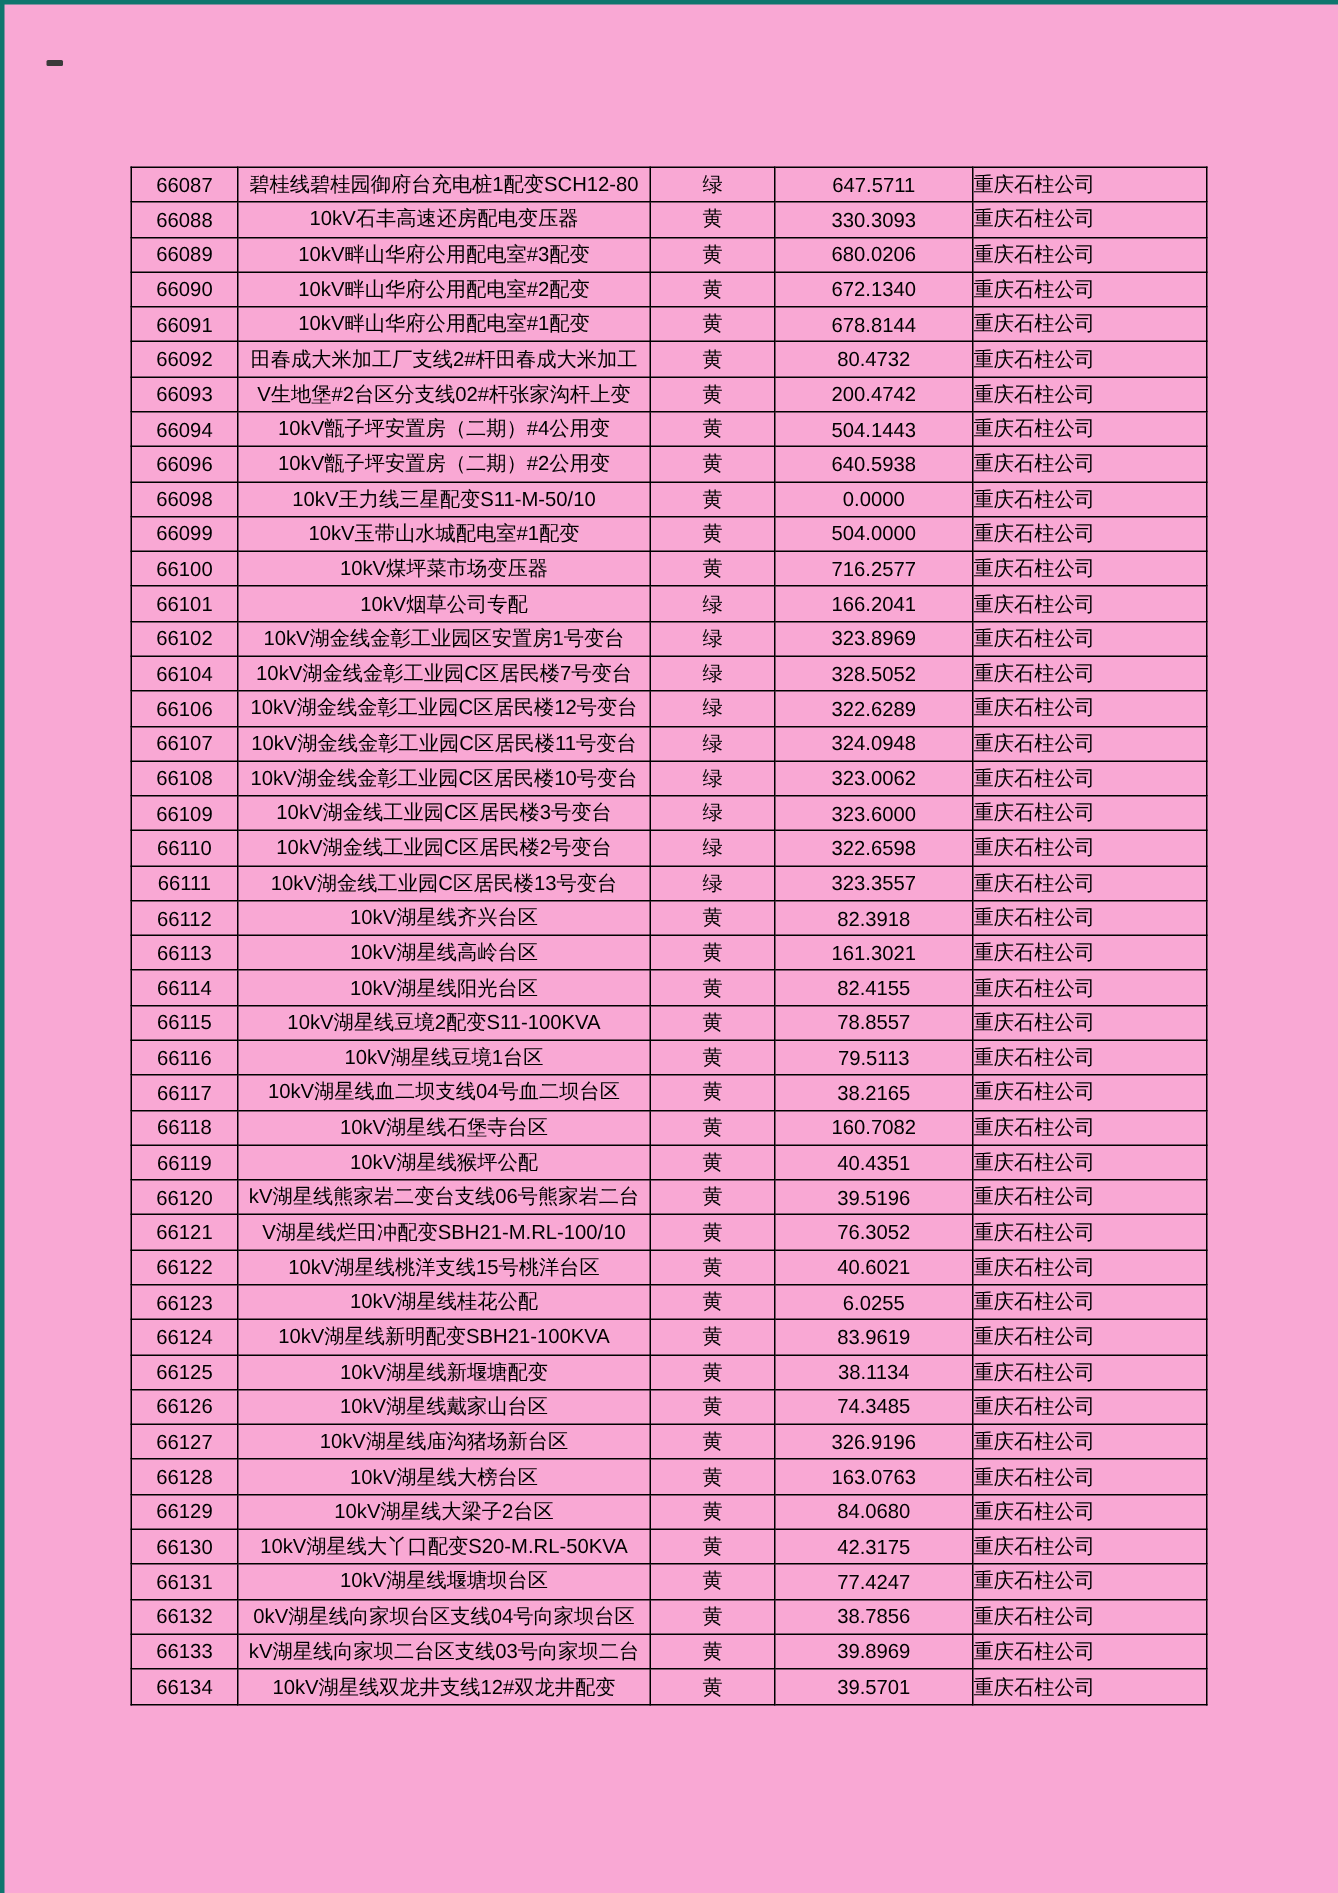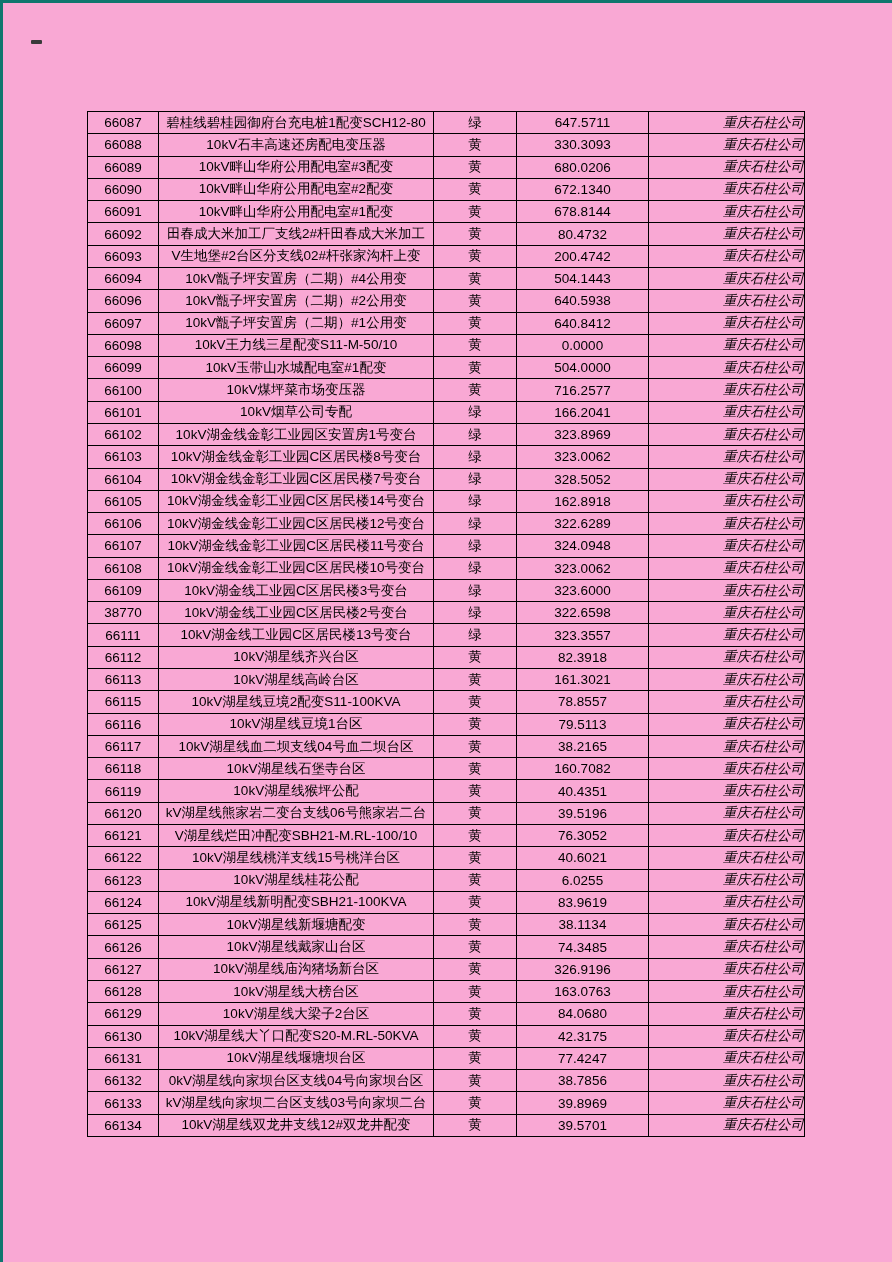--- a/index.html
+++ b/index.html
@@ -39,21 +39,21 @@
   table.data-table td {
     border: 1px solid #000000;
     padding: 0;
     overflow: hidden;
     white-space: nowrap;
     vertical-align: middle;
   }
   td.td-id      { text-align: center; }
   td.td-status  { text-align: center; }
   td.td-value   { text-align: center; padding-right: 33px; }
-  td.td-company { text-align: right; font-style: italic; }
+  td.td-company { text-align: left; }
   .cell-clip {
     display: flex;
     justify-content: center;
     align-items: center;
     overflow: hidden;
     height: 100%;
     width: 100%;
   }
   .cell-clip > span {
     white-space: nowrap;
@@ -168,31 +168,20 @@
           <td class="td-name">
             <div class="cell-clip">
               <span>10kV甑子坪安置房（二期）#2公用变</span>
             </div>
           </td>
           <td class="td-status">黄</td>
           <td class="td-value">640.5938</td>
           <td class="td-company">重庆石柱公司</td>
         </tr>
         <tr>
-          <td class="td-id">66097</td>
-          <td class="td-name">
-            <div class="cell-clip">
-              <span>10kV甑子坪安置房（二期）#1公用变</span>
-            </div>
-          </td>
-          <td class="td-status">黄</td>
-          <td class="td-value">640.8412</td>
-          <td class="td-company">重庆石柱公司</td>
-        </tr>
-        <tr>
           <td class="td-id">66098</td>
           <td class="td-name">
             <div class="cell-clip">
               <span>10kV王力线三星配变S11-M-50/10</span>
             </div>
           </td>
           <td class="td-status">黄</td>
           <td class="td-value">0.0000</td>
           <td class="td-company">重庆石柱公司</td>
         </tr>
@@ -234,98 +223,76 @@
           <td class="td-name">
             <div class="cell-clip">
               <span>10kV湖金线金彰工业园区安置房1号变台</span>
             </div>
           </td>
           <td class="td-status">绿</td>
           <td class="td-value">323.8969</td>
           <td class="td-company">重庆石柱公司</td>
         </tr>
         <tr>
-          <td class="td-id">66103</td>
-          <td class="td-name">
-            <div class="cell-clip">
-              <span>10kV湖金线金彰工业园C区居民楼8号变台</span>
+          <td class="td-id">66104</td>
+          <td class="td-name">
+            <div class="cell-clip">
+              <span>10kV湖金线金彰工业园C区居民楼7号变台</span>
+            </div>
+          </td>
+          <td class="td-status">绿</td>
+          <td class="td-value">328.5052</td>
+          <td class="td-company">重庆石柱公司</td>
+        </tr>
+        <tr>
+          <td class="td-id">66106</td>
+          <td class="td-name">
+            <div class="cell-clip">
+              <span>10kV湖金线金彰工业园C区居民楼12号变台</span>
+            </div>
+          </td>
+          <td class="td-status">绿</td>
+          <td class="td-value">322.6289</td>
+          <td class="td-company">重庆石柱公司</td>
+        </tr>
+        <tr>
+          <td class="td-id">66107</td>
+          <td class="td-name">
+            <div class="cell-clip">
+              <span>10kV湖金线金彰工业园C区居民楼11号变台</span>
+            </div>
+          </td>
+          <td class="td-status">绿</td>
+          <td class="td-value">324.0948</td>
+          <td class="td-company">重庆石柱公司</td>
+        </tr>
+        <tr>
+          <td class="td-id">66108</td>
+          <td class="td-name">
+            <div class="cell-clip">
+              <span>10kV湖金线金彰工业园C区居民楼10号变台</span>
             </div>
           </td>
           <td class="td-status">绿</td>
           <td class="td-value">323.0062</td>
           <td class="td-company">重庆石柱公司</td>
         </tr>
         <tr>
-          <td class="td-id">66104</td>
-          <td class="td-name">
-            <div class="cell-clip">
-              <span>10kV湖金线金彰工业园C区居民楼7号变台</span>
-            </div>
-          </td>
-          <td class="td-status">绿</td>
-          <td class="td-value">328.5052</td>
-          <td class="td-company">重庆石柱公司</td>
-        </tr>
-        <tr>
-          <td class="td-id">66105</td>
-          <td class="td-name">
-            <div class="cell-clip">
-              <span>10kV湖金线金彰工业园C区居民楼14号变台</span>
-            </div>
-          </td>
-          <td class="td-status">绿</td>
-          <td class="td-value">162.8918</td>
-          <td class="td-company">重庆石柱公司</td>
-        </tr>
-        <tr>
-          <td class="td-id">66106</td>
-          <td class="td-name">
-            <div class="cell-clip">
-              <span>10kV湖金线金彰工业园C区居民楼12号变台</span>
-            </div>
-          </td>
-          <td class="td-status">绿</td>
-          <td class="td-value">322.6289</td>
-          <td class="td-company">重庆石柱公司</td>
-        </tr>
-        <tr>
-          <td class="td-id">66107</td>
-          <td class="td-name">
-            <div class="cell-clip">
-              <span>10kV湖金线金彰工业园C区居民楼11号变台</span>
-            </div>
-          </td>
-          <td class="td-status">绿</td>
-          <td class="td-value">324.0948</td>
-          <td class="td-company">重庆石柱公司</td>
-        </tr>
-        <tr>
-          <td class="td-id">66108</td>
-          <td class="td-name">
-            <div class="cell-clip">
-              <span>10kV湖金线金彰工业园C区居民楼10号变台</span>
-            </div>
-          </td>
-          <td class="td-status">绿</td>
-          <td class="td-value">323.0062</td>
-          <td class="td-company">重庆石柱公司</td>
-        </tr>
-        <tr>
           <td class="td-id">66109</td>
           <td class="td-name">
             <div class="cell-clip">
               <span>10kV湖金线工业园C区居民楼3号变台</span>
             </div>
           </td>
           <td class="td-status">绿</td>
           <td class="td-value">323.6000</td>
           <td class="td-company">重庆石柱公司</td>
         </tr>
         <tr>
-          <td class="td-id">38770</td>
+          <td class="td-id">66110</td>
           <td class="td-name">
             <div class="cell-clip">
               <span>10kV湖金线工业园C区居民楼2号变台</span>
             </div>
           </td>
           <td class="td-status">绿</td>
           <td class="td-value">322.6598</td>
           <td class="td-company">重庆石柱公司</td>
         </tr>
         <tr>
@@ -352,20 +319,31 @@
         </tr>
         <tr>
           <td class="td-id">66113</td>
           <td class="td-name">
             <div class="cell-clip">
               <span>10kV湖星线高岭台区</span>
             </div>
           </td>
           <td class="td-status">黄</td>
           <td class="td-value">161.3021</td>
+          <td class="td-company">重庆石柱公司</td>
+        </tr>
+        <tr>
+          <td class="td-id">66114</td>
+          <td class="td-name">
+            <div class="cell-clip">
+              <span>10kV湖星线阳光台区</span>
+            </div>
+          </td>
+          <td class="td-status">黄</td>
+          <td class="td-value">82.4155</td>
           <td class="td-company">重庆石柱公司</td>
         </tr>
         <tr>
           <td class="td-id">66115</td>
           <td class="td-name">
             <div class="cell-clip">
               <span>10kV湖星线豆境2配变S11-100KVA</span>
             </div>
           </td>
           <td class="td-status">黄</td>

